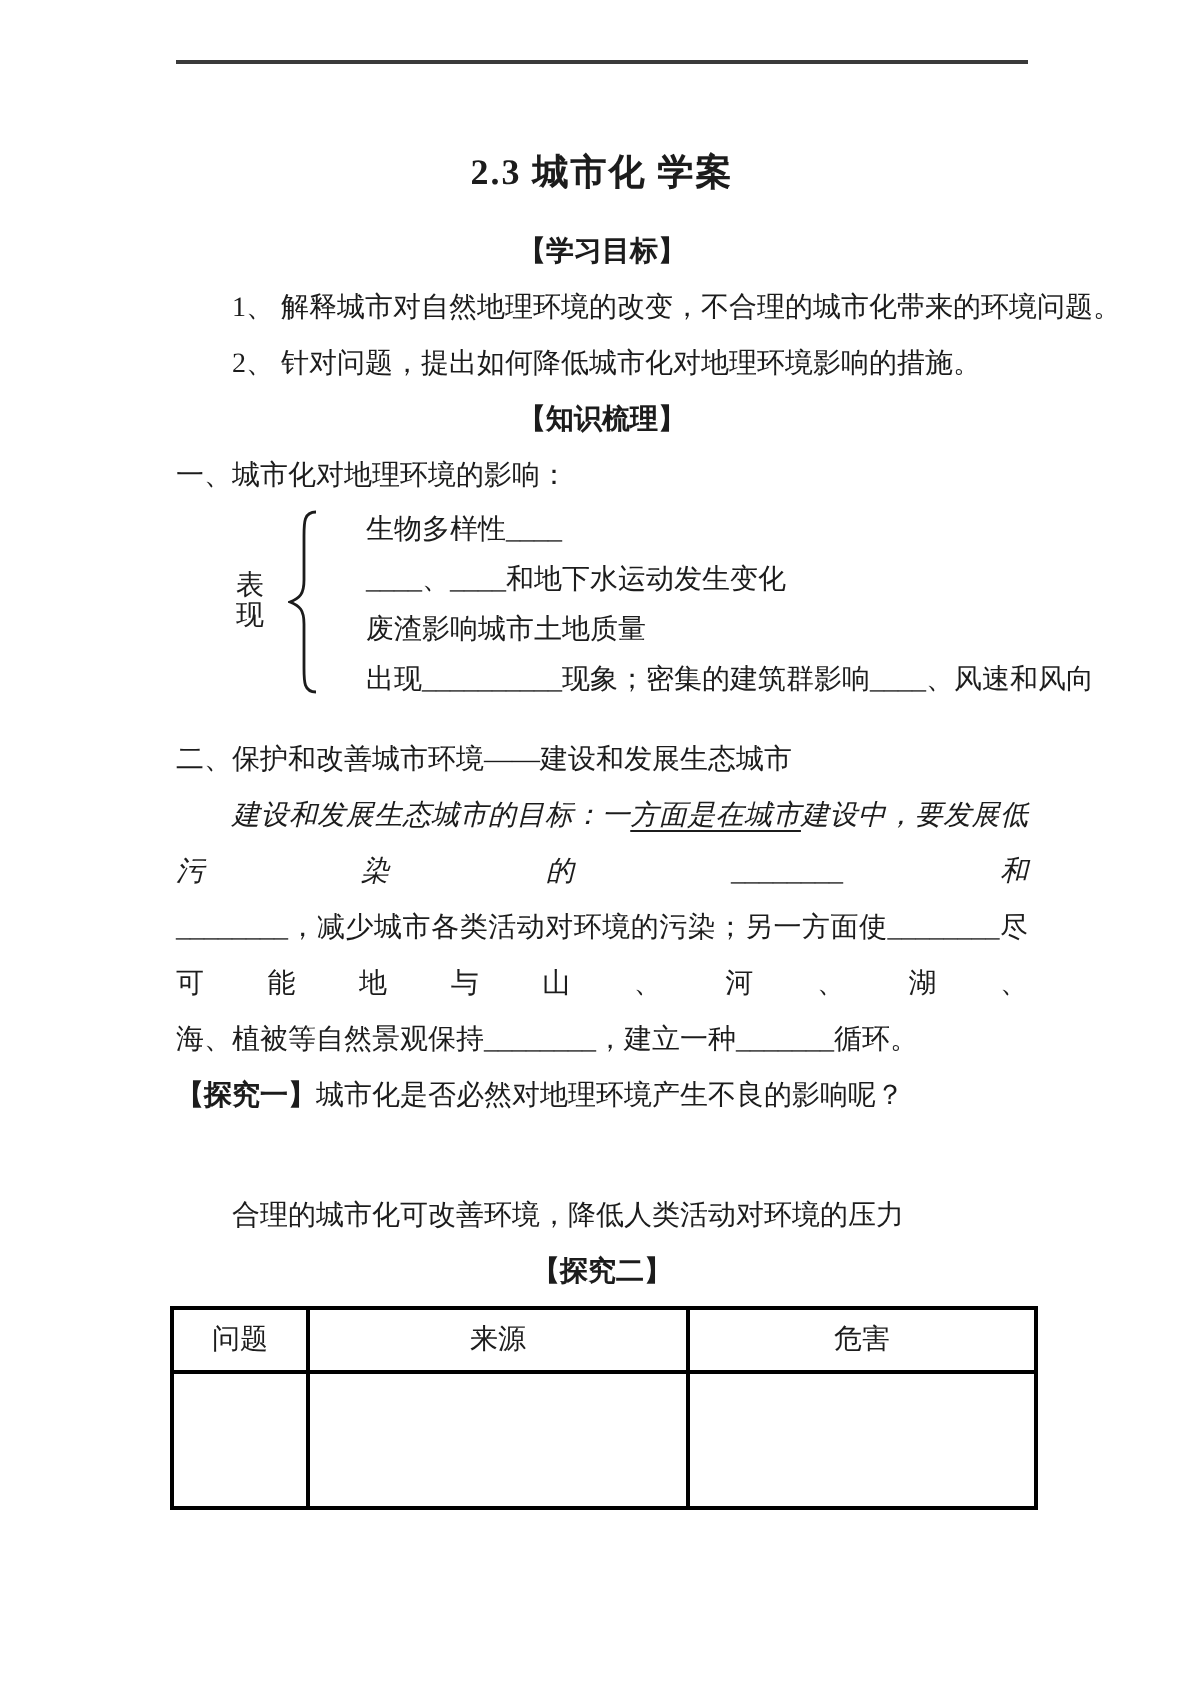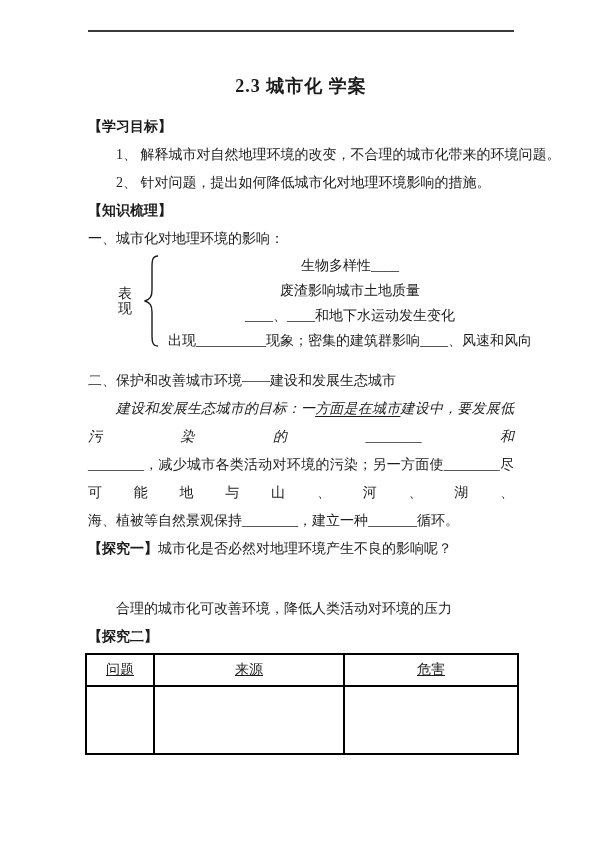--- a/index.html
+++ b/index.html
@@ -15,44 +15,43 @@
   .content { padding:0 86px 0 88px; }
   .top-rule { margin-top:30px; height:2px; background:#3a3a3a; }
   .doc-title {
     margin:42px 0 0 0;
     text-align:center;
     font-size:18px; font-weight:bold;
     line-height:24px;
     letter-spacing:1px;
   }
   .line { font-size:14px; line-height:28px; white-space:nowrap; }
-  .bold { font-weight:bold; }
+  .bold { font-weight:bold;text-align:center; }
   .indent1 { padding-left:28px; }
   .tindent { text-indent:28px;font-style:italic; }
   .just { text-align:justify; text-align-last:justify; white-space:normal; }
   .mt15 { margin-top:15px; }
   .mt18 { margin-top:18px; }
   .mt32 { margin-top:32px; }
   .uline { text-decoration:underline; text-underline-offset:3px; }
 
   
   .diagram { display:flex; align-items:center; height:96px; margin-left:30px; }
   .diagram-label { width:16px; font-size:14px; line-height:15px; text-align:center; }
   .brace { margin-left:12px; flex:0 0 auto; }
-  .diagram-items { margin-left:8px; padding-top:4px;text-align:center; }
+  .diagram-items { margin-left:23px; padding-top:4px; }
   .diagram-items .ditem { font-size:14px; line-height:25px; white-space:nowrap; }
 
   
   table.gridtable {
     border-collapse:collapse;
     width:432px;
     margin-left:-3px;
     margin-top:2px;
     table-layout:fixed;
-    text-decoration:underline;
   }
   table.gridtable th, table.gridtable td {
     border:2px solid #000;
     font-size:14px; font-weight:normal;
     text-align:center;
     padding:0;
   }
   table.gridtable th { height:30px; }
   table.gridtable td { height:66px; }
   .col1 { width:66px; } .col2 { width:188px; } .col3 { width:172px; }
@@ -78,22 +77,22 @@
     <div class="diagram">
       <div class="diagram-label">
         <div>表</div>
         <div>现</div>
       </div>
       <svg class="brace" width="16" height="92" viewBox="0 0 16 92">
         <path d="M14,1 C8,1 8,6 8,13 L8,35 C8,42 6,44 1,46 C6,48 8,50 8,57 L8,79 C8,86 8,91 14,91" fill="none" stroke="#1c1c1c" stroke-width="1.4"></path>
       </svg>
       <div class="diagram-items">
         <div class="ditem">生物多样性____</div>
+        <div class="ditem">____、____和地下水运动发生变化</div>
         <div class="ditem">废渣影响城市土地质量</div>
-        <div class="ditem">____、____和地下水运动发生变化</div>
         <div class="ditem">出现__________现象；密集的建筑群影响____、风速和风向</div>
       </div>
     </div>
 
     <div class="line mt18">二、保护和改善城市环境——建设和发展生态城市</div>
 
     <div class="line tindent just"><span>建设和发展生态城市的目标：一</span><span class="uline">方面是在城市</span><span>建设中，要发展低污染的________和</span></div>
     <div class="line just">________，减少城市各类活动对环境的污染；另一方面使________尽可能地与山、河、湖、</div>
     <div class="line">海、植被等自然景观保持________，建立一种_______循环。</div>
 

